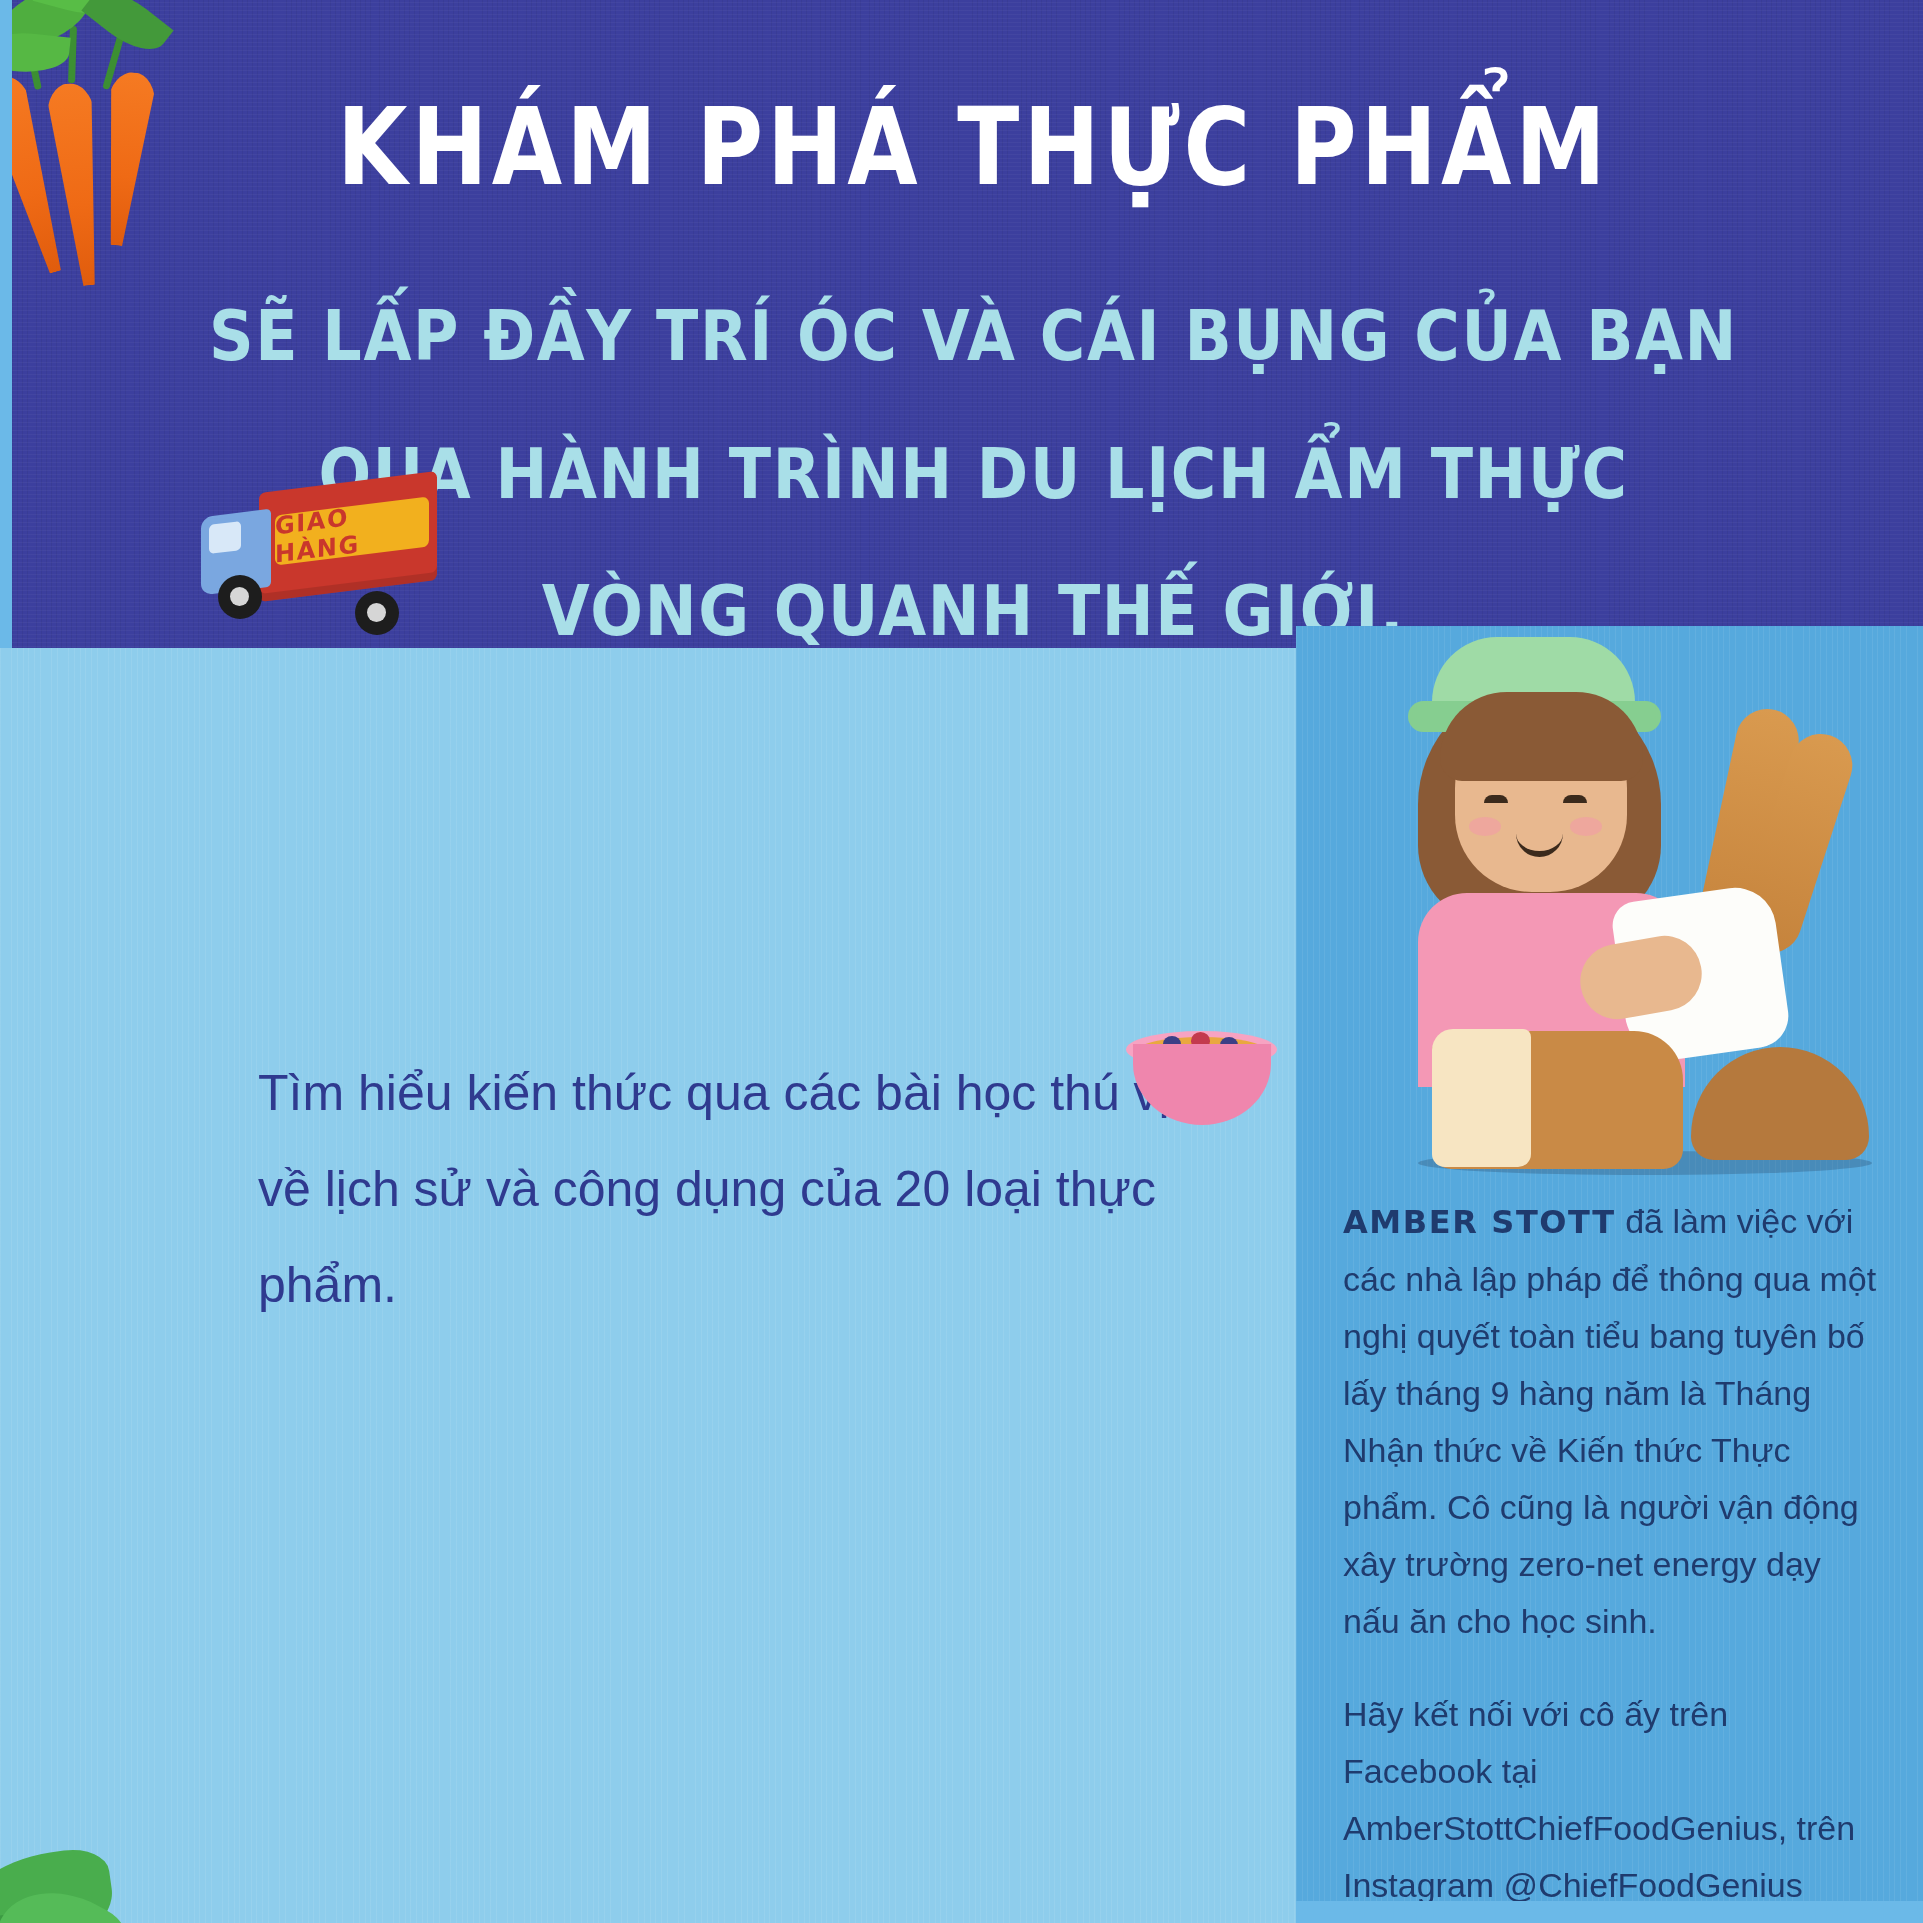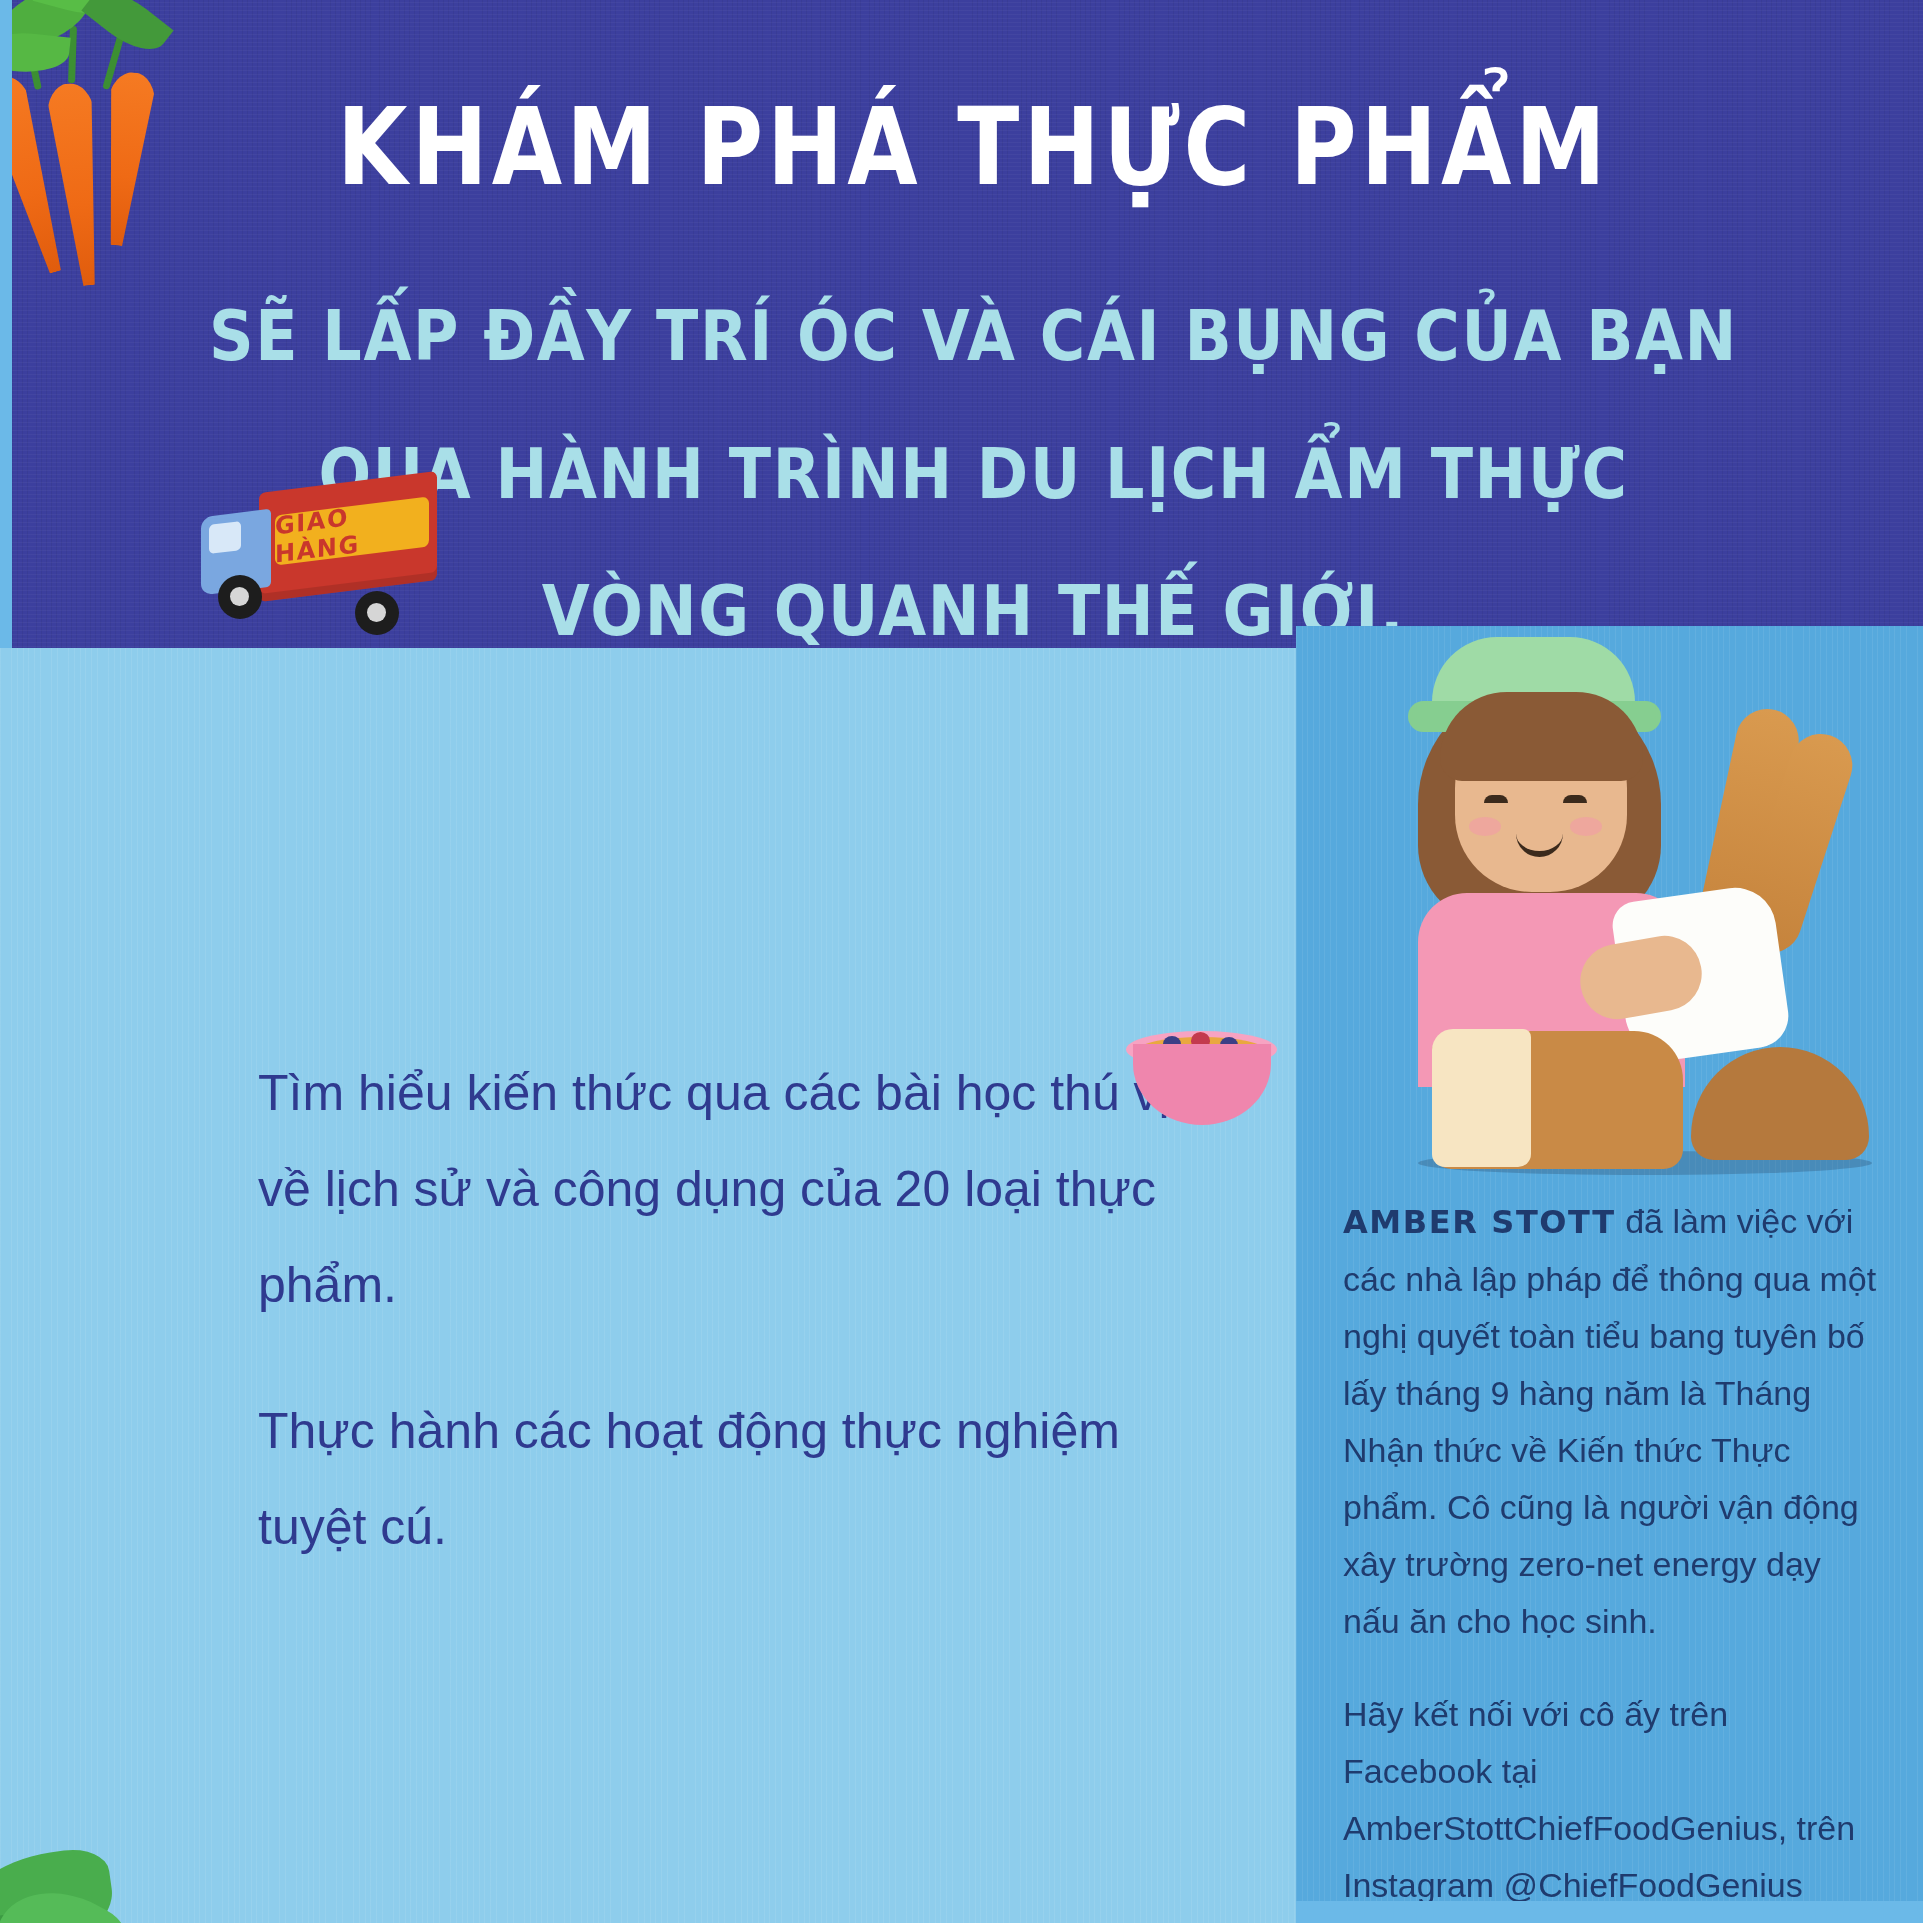--- a/index.html
+++ b/index.html
@@ -303,21 +303,20 @@
       </div>
     <div class="wheel w1"></div>
     <div class="wheel w2"></div>
   </div>
 </div>
 
 <div class="left-panel">
 
   <div class="body-copy">
     <p>Tìm hiểu kiến thức qua các bài học thú vị về lịch sử và công dụng của 20 loại thực phẩm.</p>
-    <p>Thực hành các hoạt động thực nghiệm tuyệt cú.</p>
   </div>
 
   <div class="kale">
 
     <div class="kale-leaf k1"></div>
     <div class="kale-leaf k2"></div>
     <div class="kale-leaf k3"></div>
   </div>
 
 </div>

